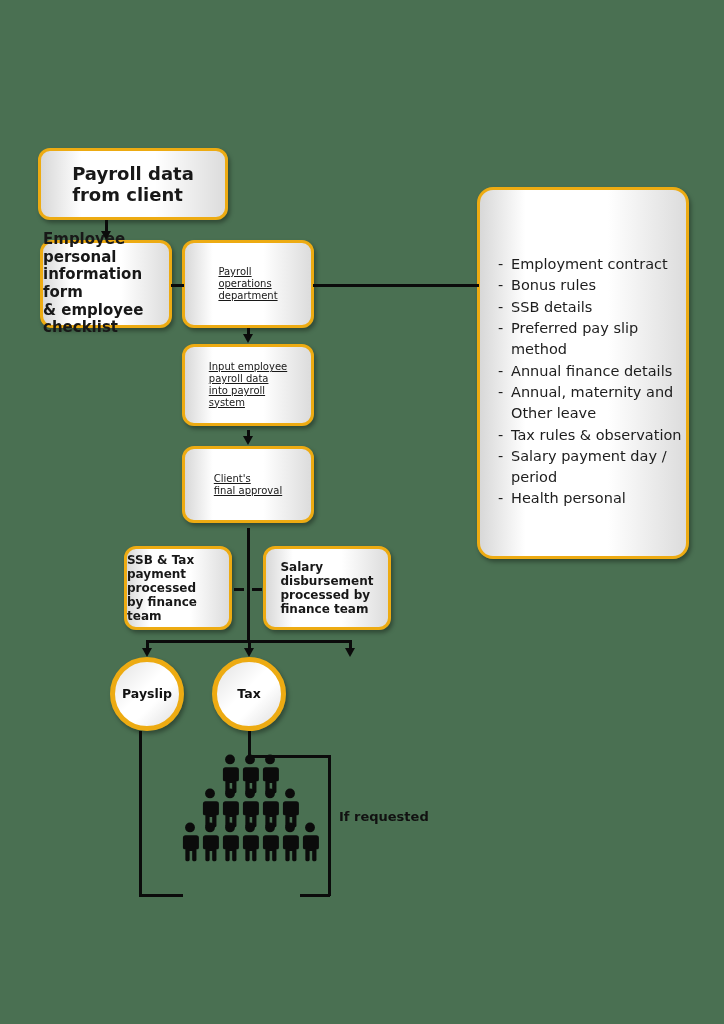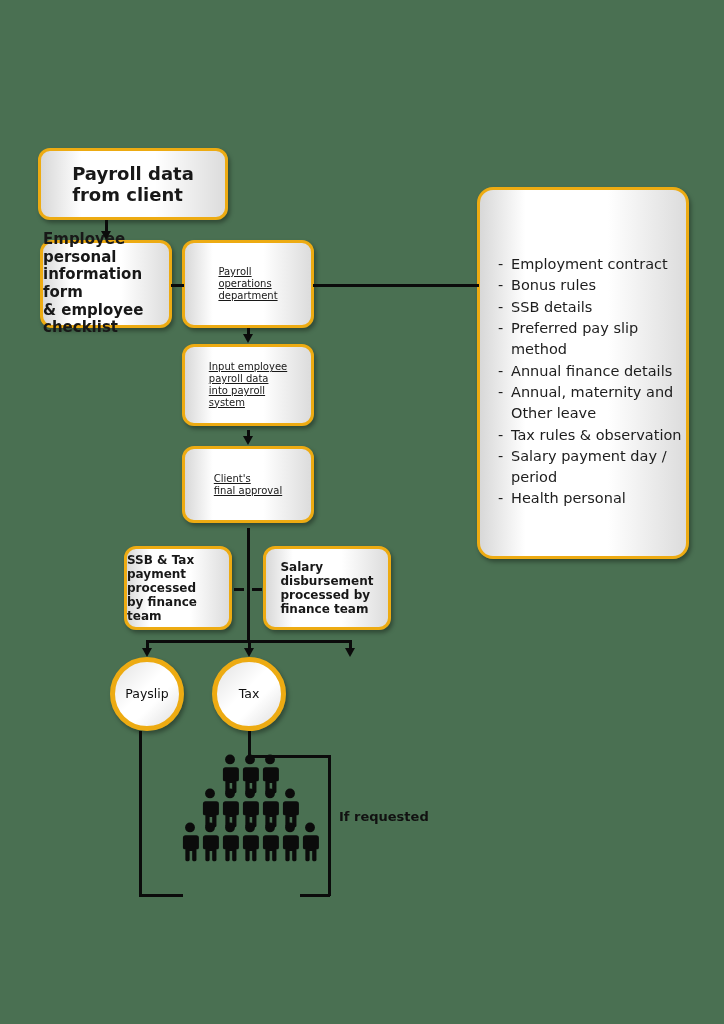--- a/index.html
+++ b/index.html
@@ -40,21 +40,21 @@
     position: absolute;
     box-sizing: border-box;
     border: 5px solid #EDAB12;
     border-radius: 50%;
     background: linear-gradient(135deg, #e2e2e2 0%, #ffffff 45%, #ffffff 62%, #dedede 100%);
     box-shadow: 2px 3px 4px rgba(0,0,0,0.35);
     display: flex;
     align-items: center;
     justify-content: center;
     text-align: right;
-    font-weight: normal;
+    font-weight: bold;
     color: #111;
     line-height: 1.12;
   }
   .b-title { font-size: 18px; font-weight: bold; }
   .b-med   { font-size: 10px; text-decoration: underline; }
   .b-small { font-size: 15px; font-weight: bold; }
   .b-sm2   { font-size: 12px; font-weight: bold; }
   .b-circ  { font-size: 12.5px; }
 
   

